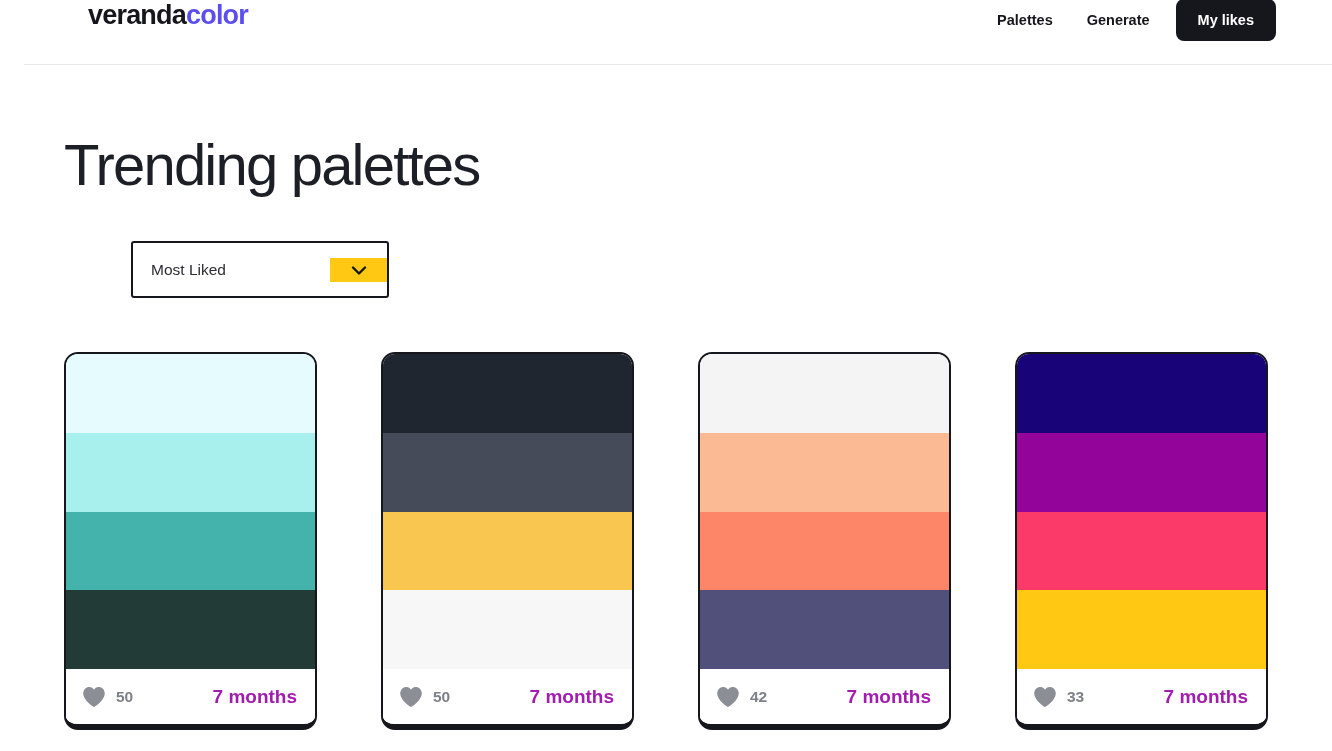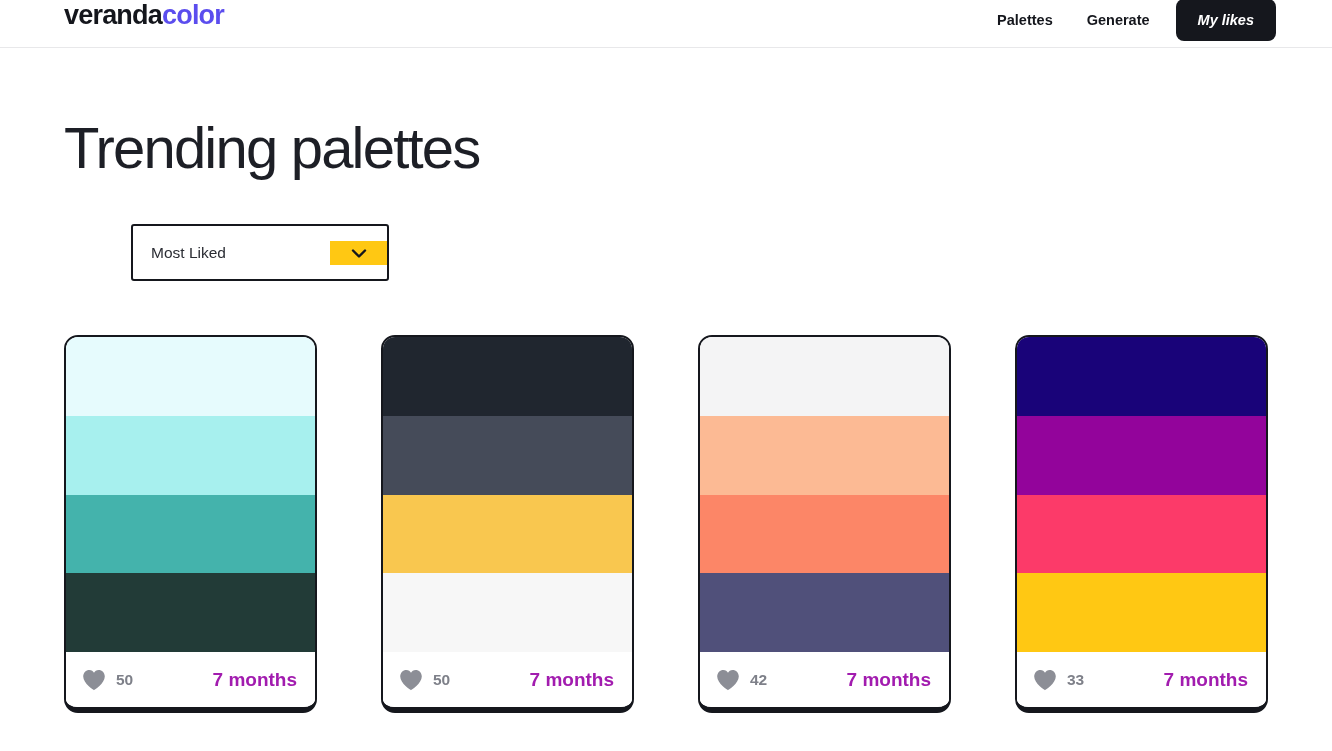--- a/index.html
+++ b/index.html
@@ -13,25 +13,26 @@
   body {
     font-family: "Liberation Sans", sans-serif;
     background: #ffffff;
     color: #1f2128;
     -webkit-font-smoothing: antialiased;
   }
 
   
   .header {
     position: relative;
-    height: 48px;
+    height: 65px;
     border-bottom: 1px solid #e8e8ea;
     display: flex;
     align-items: center;
     background: #ffffff;
+    margin-left: 24px;
   }
 
   .brand {
     position: absolute;
     left: 64px;
     top: 0px;
     font-size: 27px;
     font-weight: 700;
     letter-spacing: -0.8px;
     line-height: 31px;
@@ -233,21 +234,21 @@
 <body>
 
 <div class="header">
   <div class="brand">
     <span class="brand-a">veranda</span><span class="brand-b" style="color: rgb(91, 77, 238);">color</span>
   </div>
 
   <nav class="nav">
     <a class="nav-link" href="#">Palettes</a>
     <a class="nav-link" href="#">Generate</a>
-    <button class="nav-btn" style="background: rgb(21, 23, 29); color: rgb(255, 255, 255); font-style: italic;">My likes</button>
+    <button class="nav-btn" style="background: rgb(21, 23, 29); color: rgb(255, 255, 255);">My likes</button>
   </nav>
 </div>
 
 <div class="main">
 
   <h1 class="page-title">Trending palettes</h1>
 
   <div class="controls">
 
 

